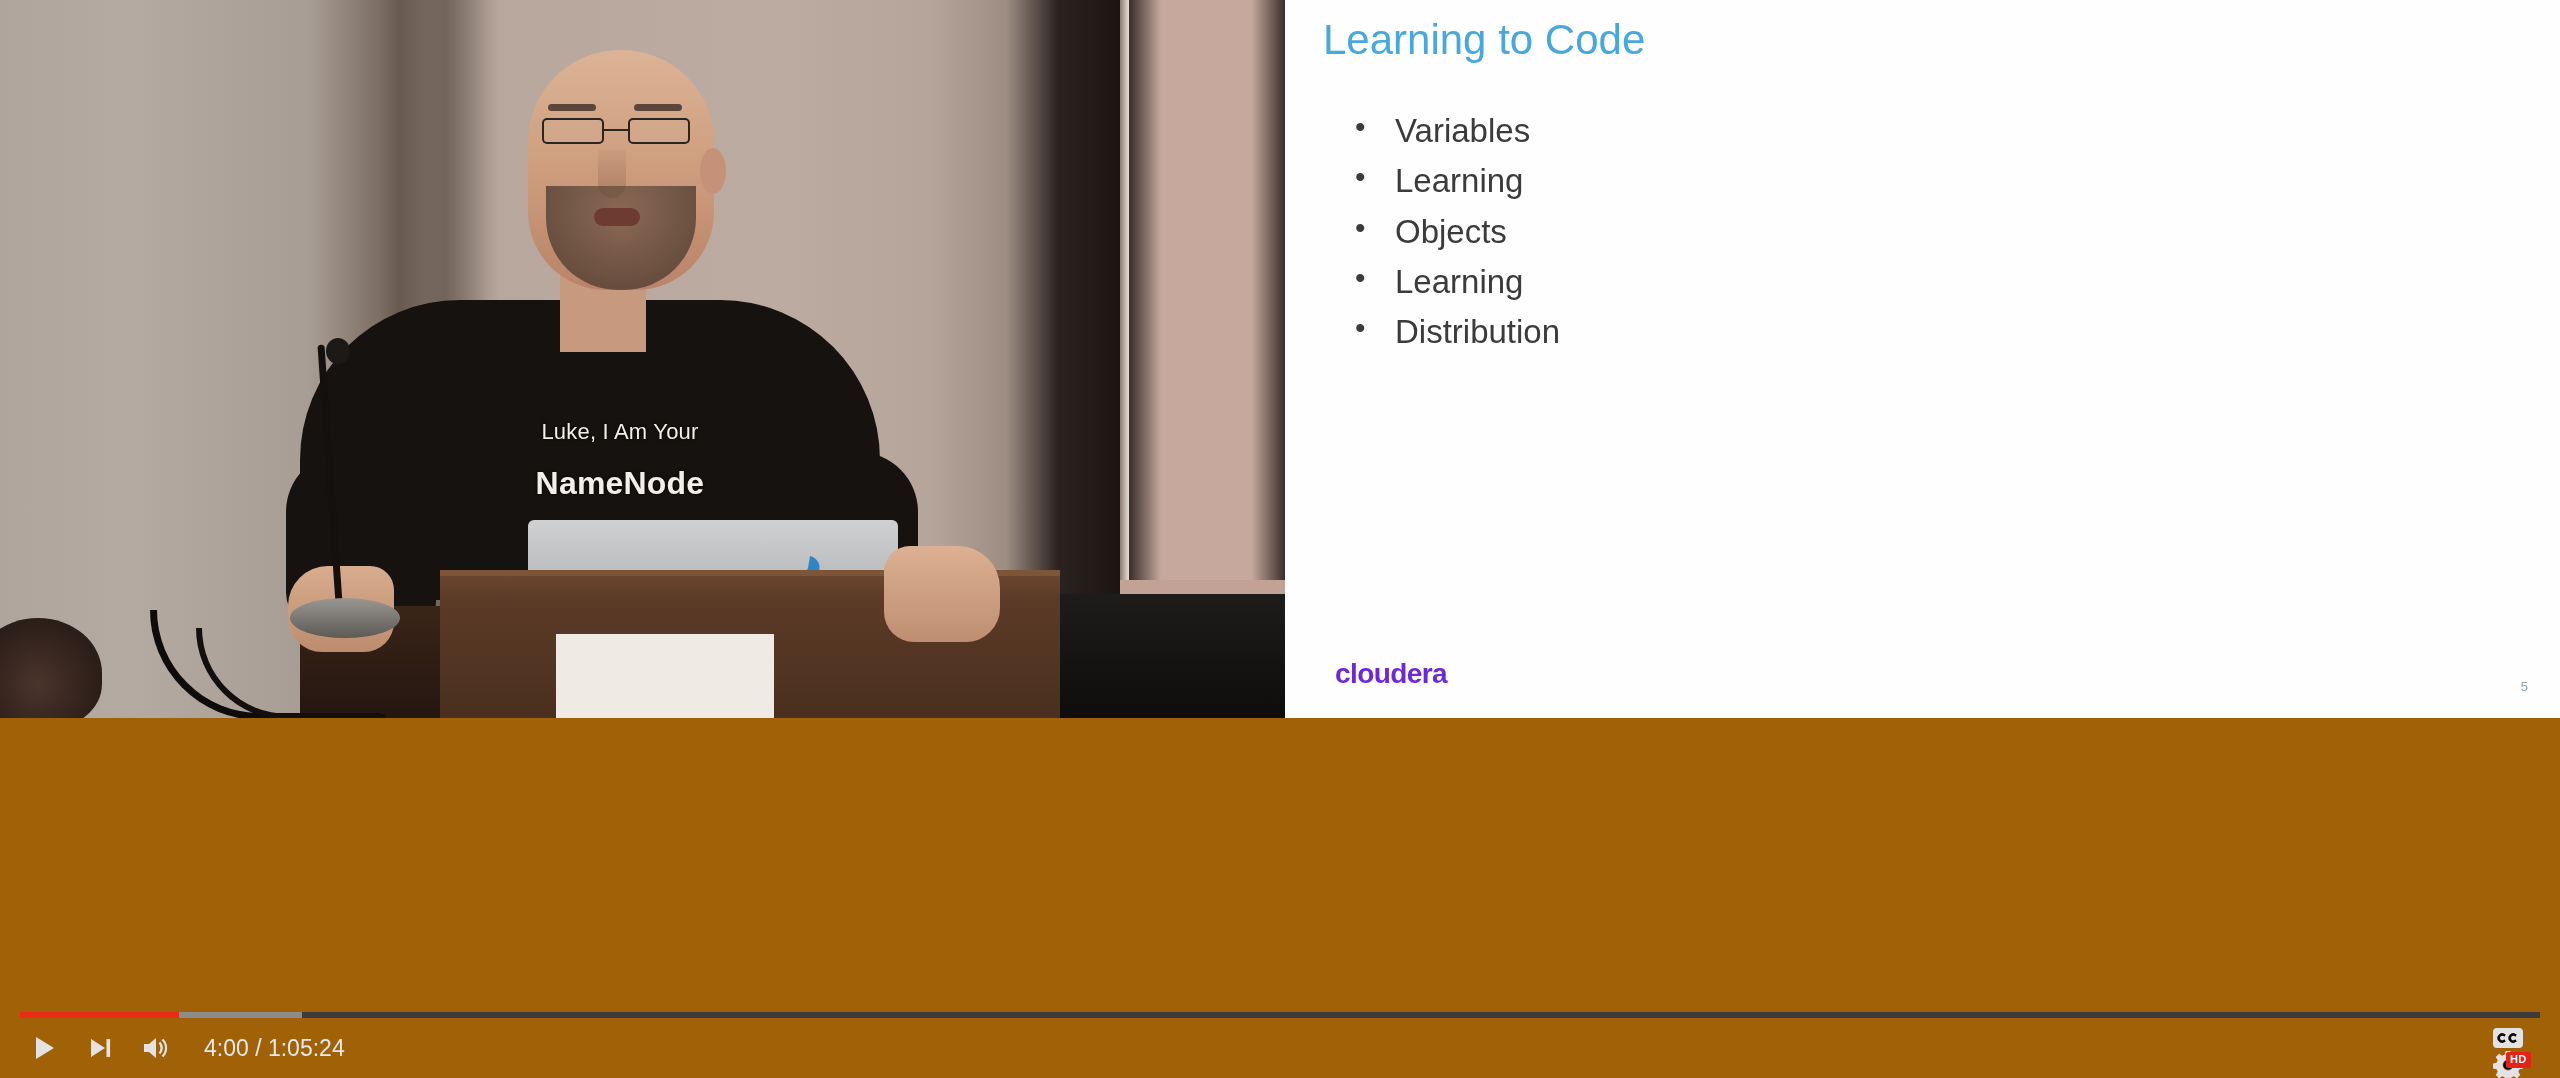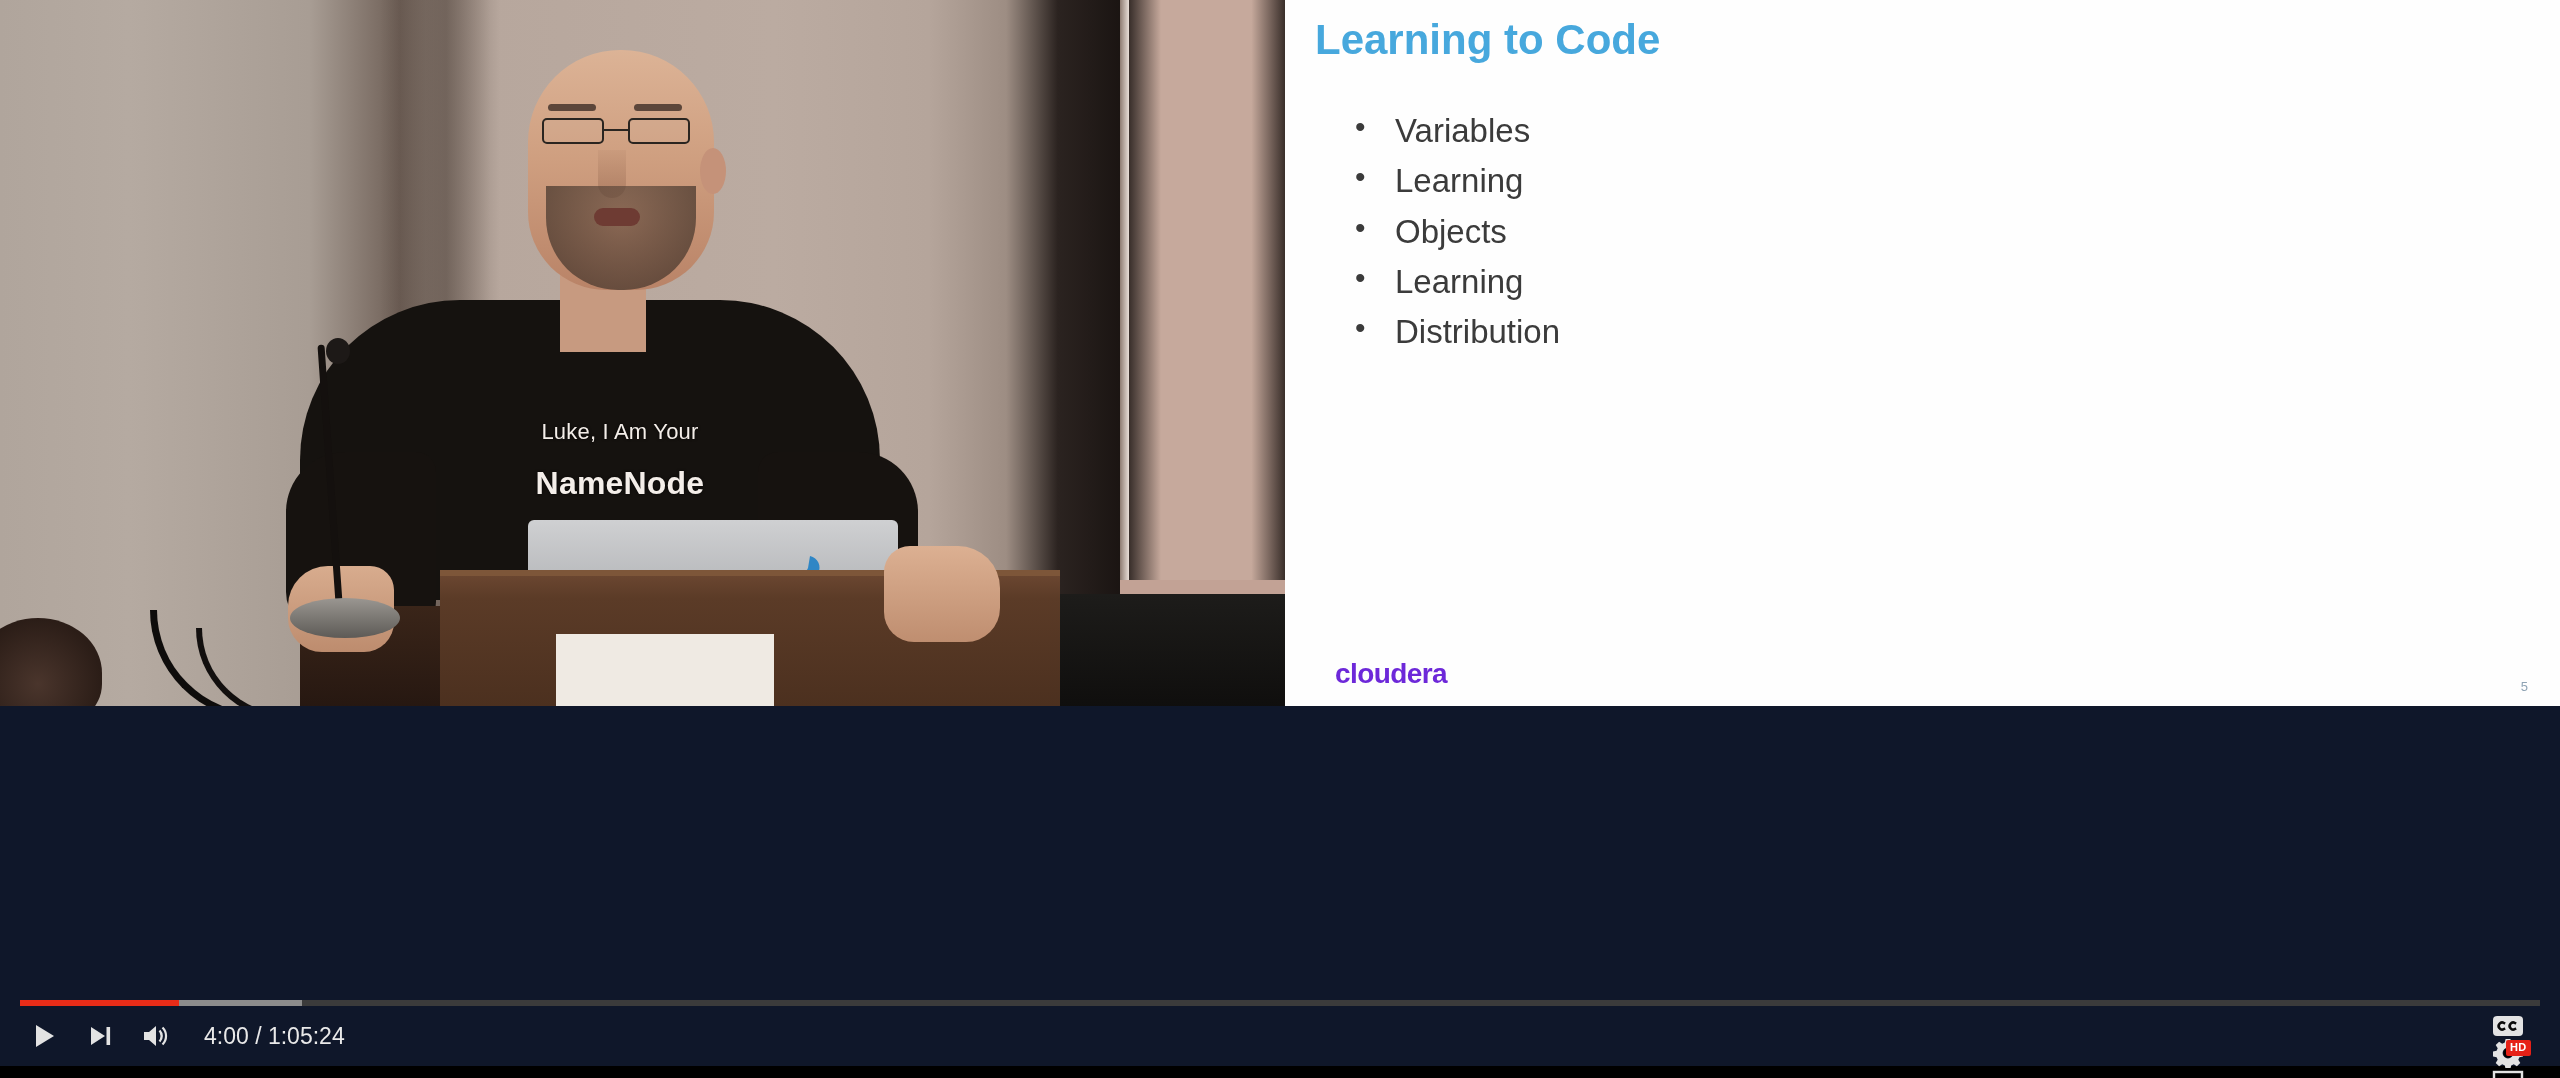--- a/index.html
+++ b/index.html
@@ -201,22 +201,22 @@
     background:radial-gradient(ellipse at 50% 60%, #4a352c 0%, #2b1d17 70%);
     border-radius:50% 50% 40% 40%;
   }
 
   
   #slide {
     position:absolute; left:1285px; top:0; width:1275px; height:718px;
     background:#fefefe; overflow:hidden;
   }
   #slide-title {
-    position:absolute; left:30px; top:16px;
-    font-size:42px; font-weight:700; color:#47a8dd; letter-spacing:0px;
+    position:absolute; left:38px; top:16px;
+    font-size:42px; font-weight:400; color:#47a8dd; letter-spacing:0px;
     white-space:nowrap;
   }
   #slide-bullets {
     position:absolute; left:62px; top:112px; list-style:none;
   }
   #slide-bullets li {
     position:relative; padding-left:48px; margin-bottom:12px;
     font-size:33px; color:#3b3b3b; line-height:1.16; white-space:nowrap;
   }
   #slide-bullets li::before {
@@ -227,22 +227,22 @@
     position:absolute; left:50px; bottom:28px;
     font-size:28px; font-weight:700; letter-spacing:-.6px; color:#1a5d73;
   }
   #slide-number {
     position:absolute; right:32px; bottom:24px;
     font-size:13px; color:#8fa3b4;
   }
 
   
   #controls {
-    position:absolute; left:0; bottom:12px; width:2560px; height:360px;
-    background:#0f172a;
+    position:absolute; left:0; bottom:0; width:2560px; height:360px;
+    background:#a16207;
   }
   #progress-wrap {
     position:absolute; left:0; top:294px; width:2560px; height:12px;
     padding:0 20px;
   }
   #progress-track {
     position:relative; width:100%; height:6px; background:#3b3b3b;
   }
   #progress-loaded {
     position:absolute; left:0; top:0; height:6px; background:#8c8c8c;

